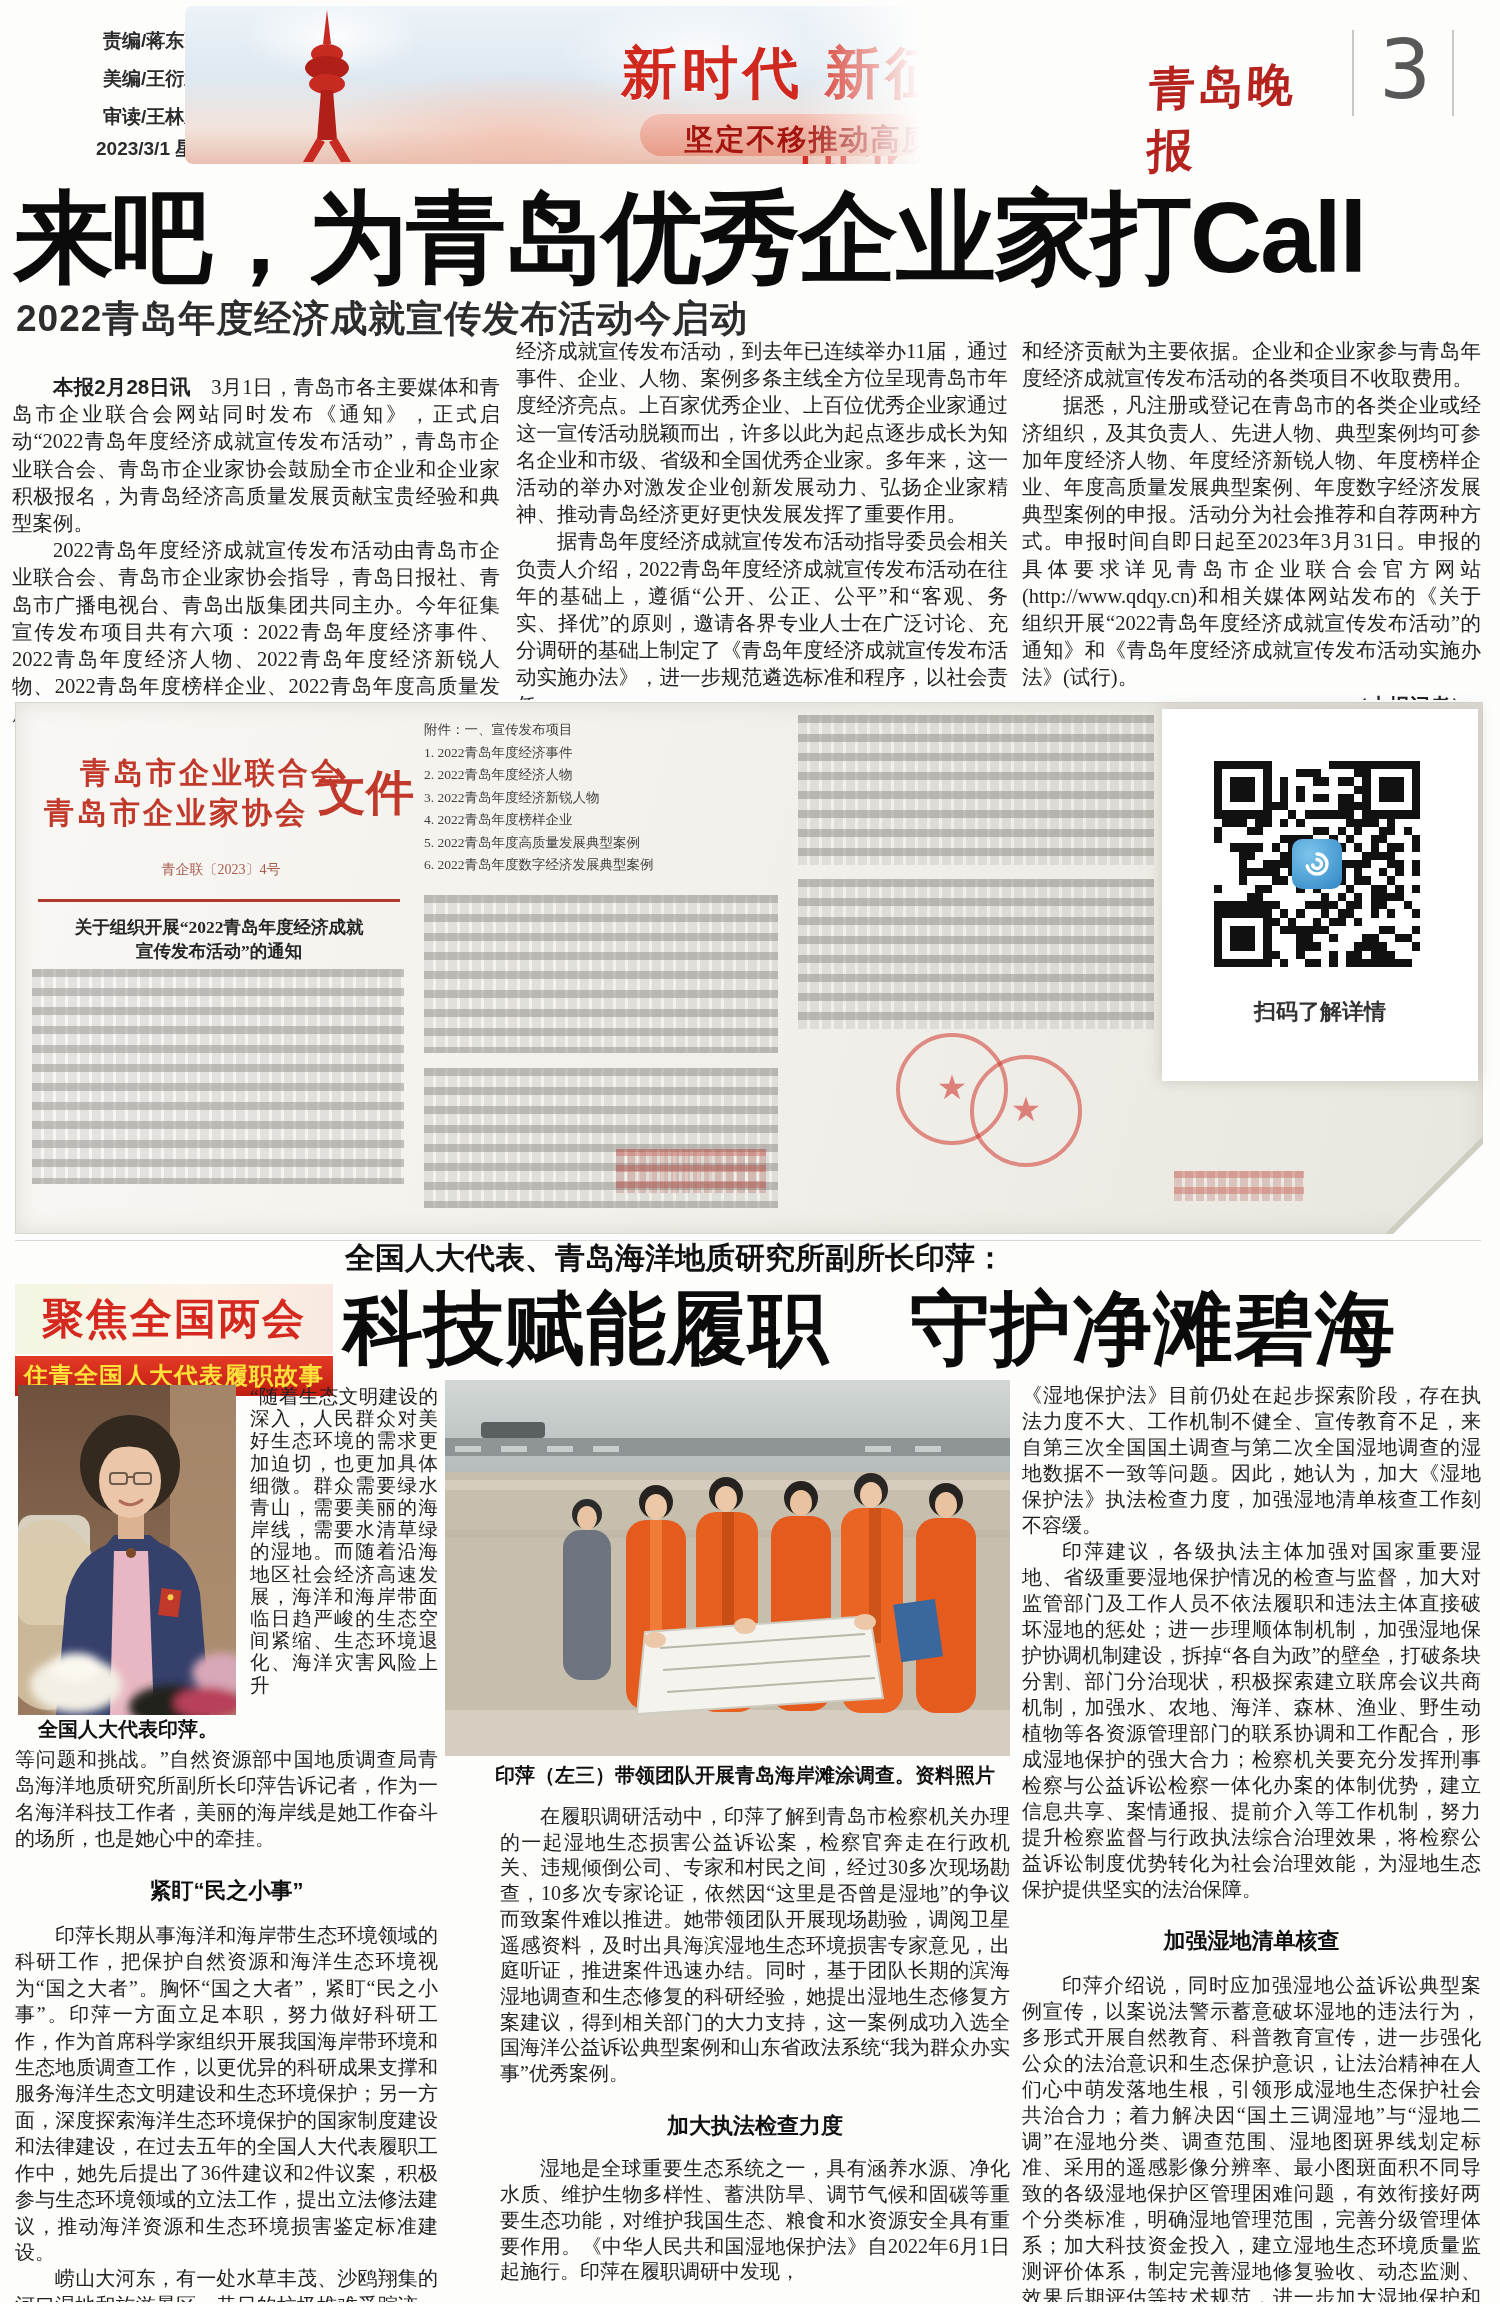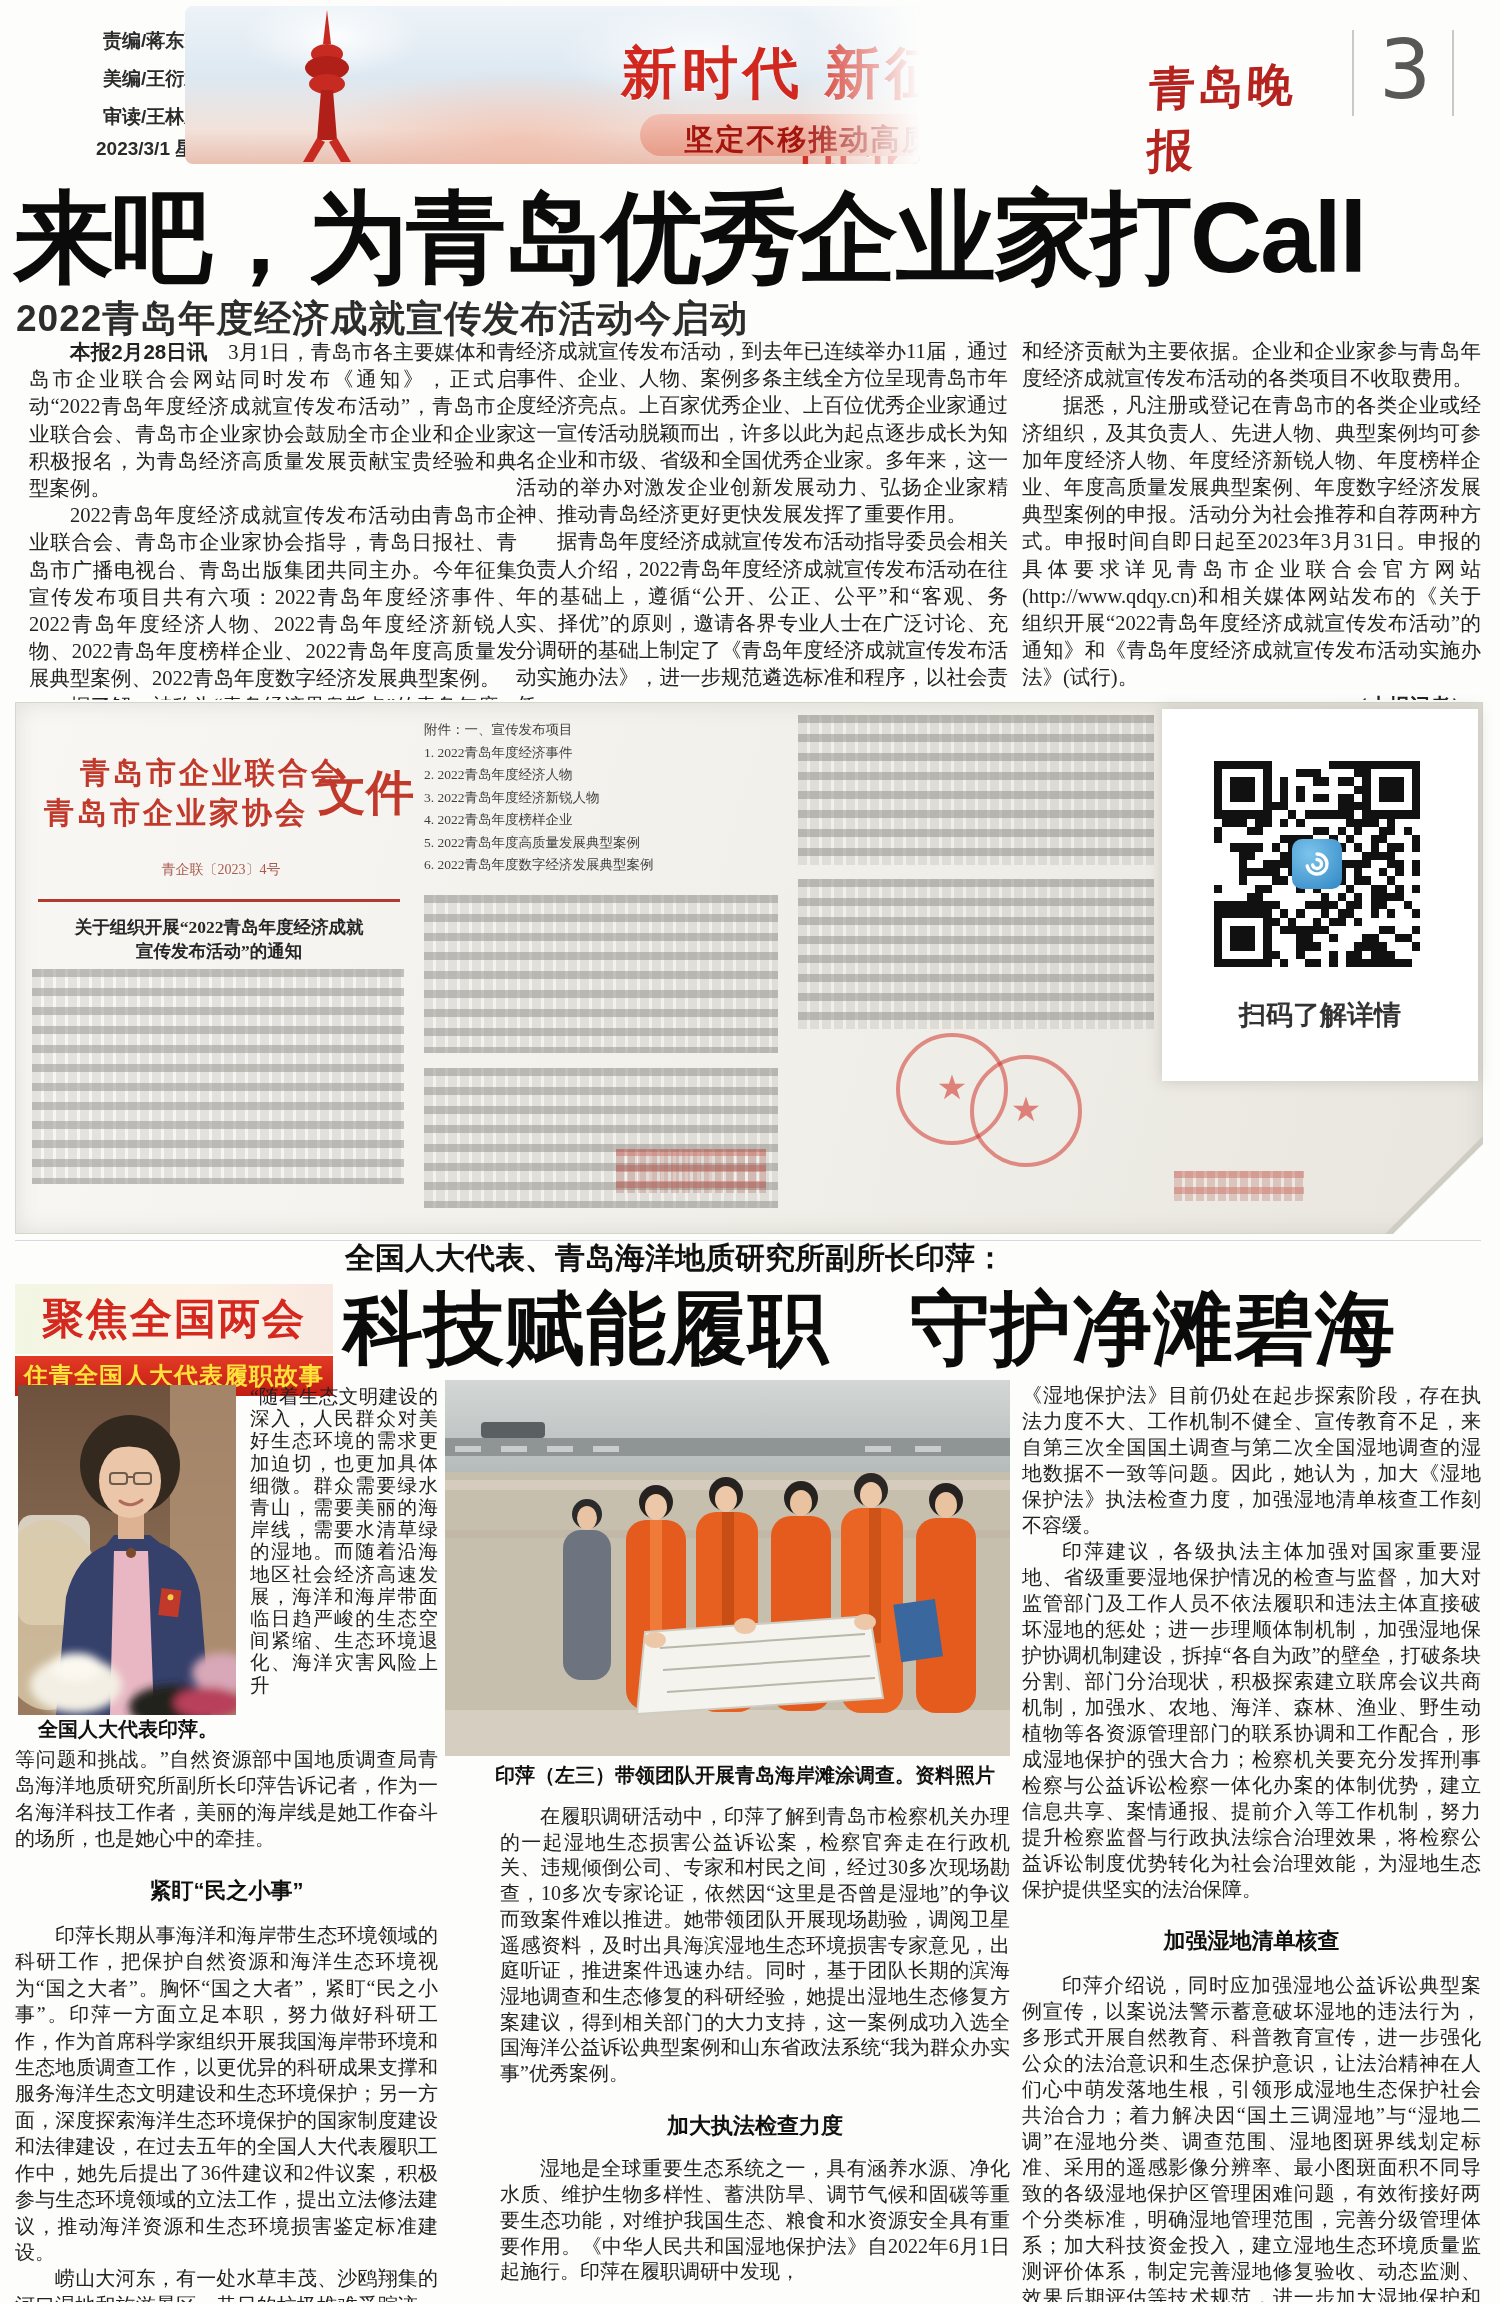--- a/index.html
+++ b/index.html
@@ -55,21 +55,21 @@
         opacity:.55;filter:blur(.45px);}
   .bars.red{background-image:repeating-linear-gradient(180deg,rgba(190,50,40,.55) 0 7px,rgba(0,0,0,0) 7px 16px),
         repeating-linear-gradient(90deg,rgba(150,30,20,.3) 0 8px,rgba(0,0,0,0) 8px 11px);opacity:.6;}
   .attach{left:408px;top:16px;width:352px;font-size:13.5px;line-height:22.5px;color:#3f3f3f;filter:blur(.45px);}
   .stamp{border:4px solid rgba(205,40,32,.5);border-radius:50%;width:104px;height:104px;filter:blur(.5px);}
   .stamp span{position:absolute;left:0;top:30px;width:100%;text-align:center;font-size:34px;color:rgba(205,40,32,.55);}
   .qrbox{left:1146px;top:6px;width:316px;height:372px;background:#fff;box-shadow:0 0 14px rgba(100,95,80,.25);}
   .qr{left:52px;top:52px;width:206px;height:206px;}
   .qr-center{position:absolute;left:78px;top:78px;width:50px;height:50px;border-radius:10px;
       background:radial-gradient(circle at 35% 30%,#7cc4ec,#2f86c4);display:flex;align-items:center;justify-content:center;}
-  .qr-caption{left:0;top:288px;width:100%;text-align:center;font-size:27px;color:#333;font-weight:600;}
+  .qr-caption{left:0;top:288px;width:100%;text-align:center;font-size:22px;color:#333;font-weight:600;}
   .fold-sh{right:-1px;bottom:-1px;width:0;height:0;border-style:solid;border-width:0 0 98px 98px;
       border-color:transparent transparent #cfccc2 transparent;}
   .fold{right:-1px;bottom:-1px;width:0;height:0;border-style:solid;border-width:0 0 90px 90px;
       border-color:transparent transparent #fdfdfc transparent;}
 
   
   .divider2{left:15px;top:1240px;width:1466px;height:1px;background:#d9d9d9;}
   .badge{left:15px;top:1284px;width:318px;height:70px;
       background:linear-gradient(100deg,#f2f6e3 0%,#fdf3e6 55%,#f8e8e0 100%);
       display:flex;align-items:center;justify-content:center;}
@@ -120,21 +120,21 @@
   </div>
 
   <div class="abs paper-name">青岛晚报</div>
   <div class="abs vrule" style="left:1352px;"></div>
   <div class="abs pagenum">3</div>
   <div class="abs vrule" style="left:1452px;"></div>
 
   <div class="abs headline1 sans">来吧，为青岛优秀企业家打Call</div>
   <div class="abs subheadline1 sans">2022青岛年度经济成就宣传发布活动今启动</div>
 
-  <div class="abs bodycol" style="left:29px;width:488px;">
+  <div class="abs bodycol" style="left:12px;width:488px;margin-top:35px;">
     <p><b class="lead-label">本报2月28日讯</b><span>　3月1日，青岛市各主要媒体和青岛市企业联合会网站同时发布《通知》，正式启动“2022青岛年度经济成就宣传发布活动”，青岛市企业联合会、青岛市企业家协会鼓励全市企业和企业家积极报名，为青岛经济高质量发展贡献宝贵经验和典型案例。</span></p>
     <p>2022青岛年度经济成就宣传发布活动由青岛市企业联合会、青岛市企业家协会指导，青岛日报社、青岛市广播电视台、青岛出版集团共同主办。今年征集宣传发布项目共有六项：2022青岛年度经济事件、2022青岛年度经济人物、2022青岛年度经济新锐人物、2022青岛年度榜样企业、2022青岛年度高质量发展典型案例、2022青岛年度数字经济发展典型案例。</p>
     <p>据了解，被称为“青岛经济界奥斯卡”的青岛年度</p>
   </div>
   <div class="abs bodycol" style="left:516px;width:492px;">
     <p class="noindent">经济成就宣传发布活动，到去年已连续举办11届，通过事件、企业、人物、案例多条主线全方位呈现青岛市年度经济亮点。上百家优秀企业、上百位优秀企业家通过这一宣传活动脱颖而出，许多以此为起点逐步成长为知名企业和市级、省级和全国优秀企业家。多年来，这一活动的举办对激发企业创新发展动力、弘扬企业家精神、推动青岛经济更好更快发展发挥了重要作用。</p>
     <p>据青岛年度经济成就宣传发布活动指导委员会相关负责人介绍，2022青岛年度经济成就宣传发布活动在往年的基础上，遵循“公开、公正、公平”和“客观、务实、择优”的原则，邀请各界专业人士在广泛讨论、充分调研的基础上制定了《青岛年度经济成就宣传发布活动实施办法》，进一步规范遴选标准和程序，以社会责任</p>
   </div>
   <div class="abs bodycol" style="left:1022px;width:459px;">
     <p class="noindent">和经济贡献为主要依据。企业和企业家参与青岛年度经济成就宣传发布活动的各类项目不收取费用。</p>

